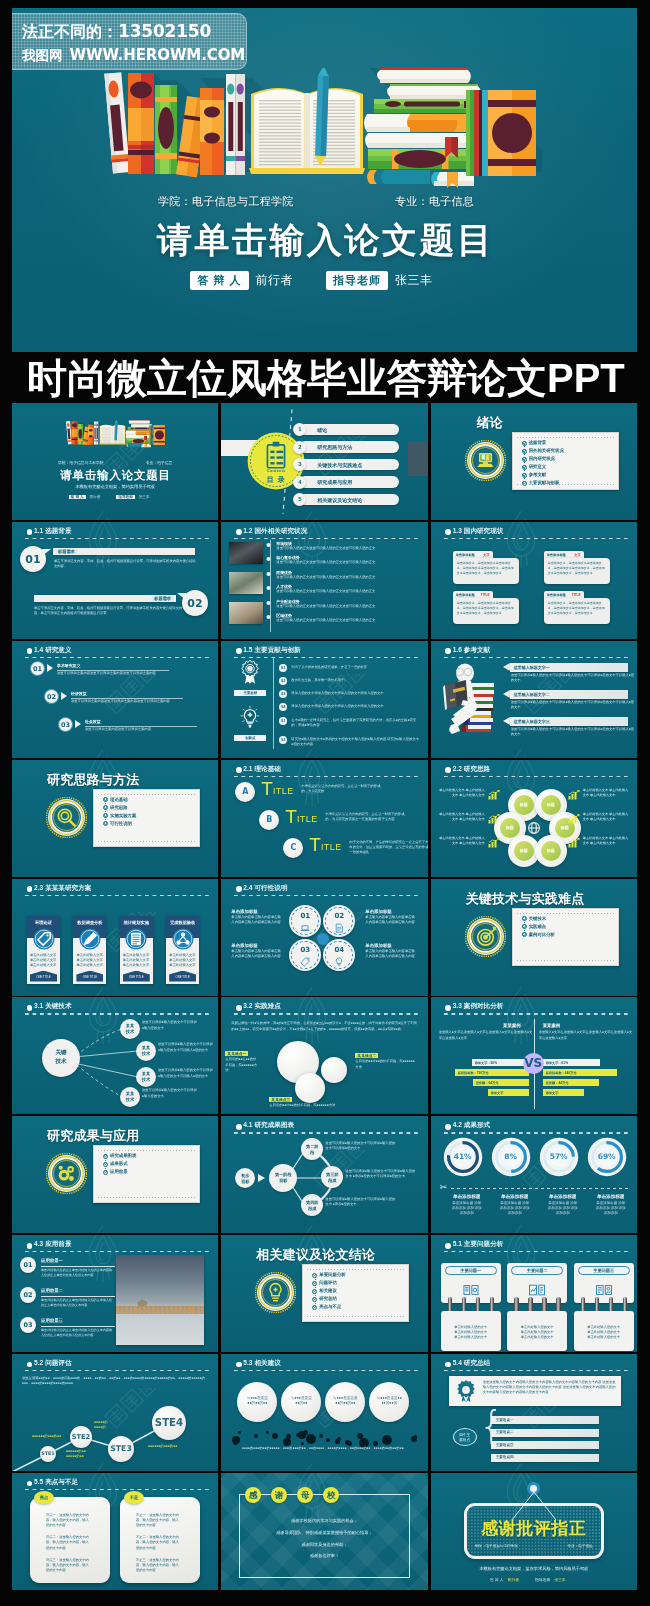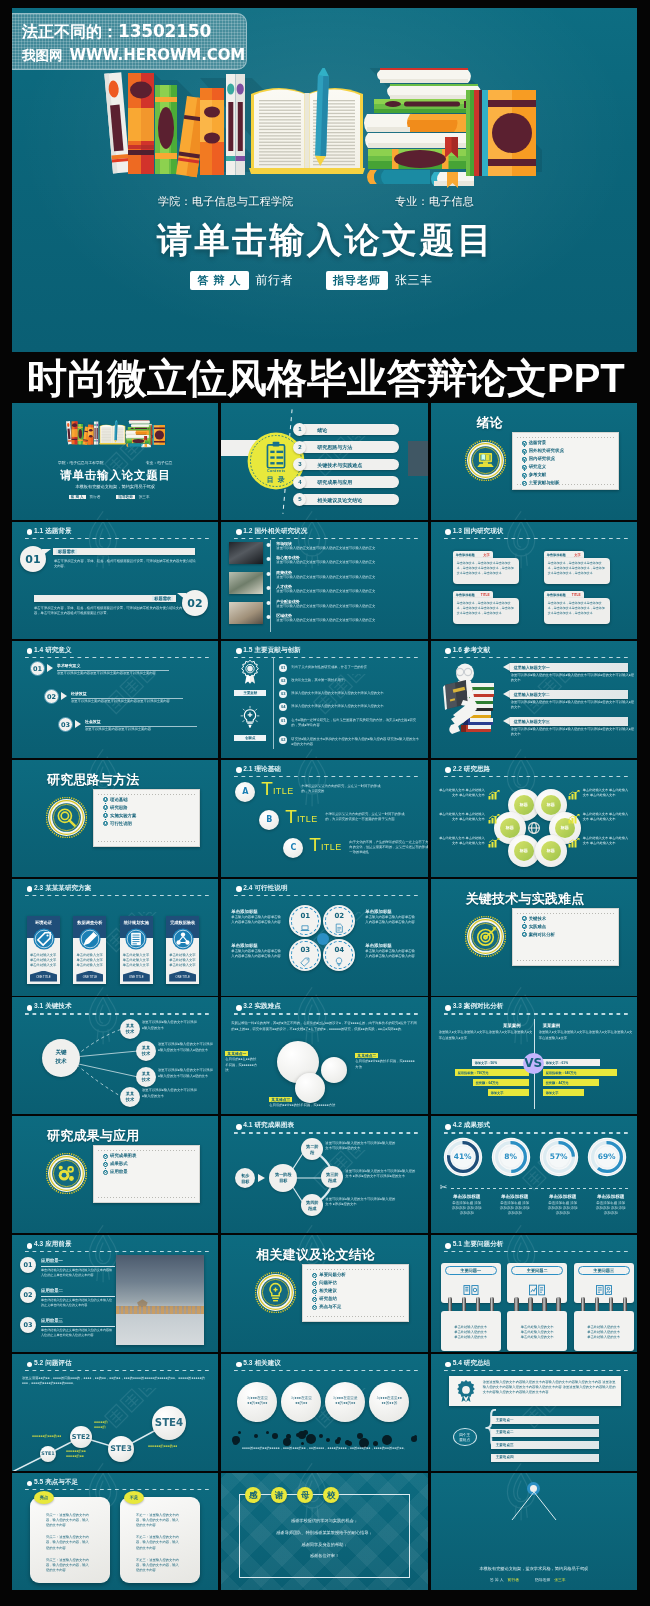--- a/index.html
+++ b/index.html
@@ -2793,20 +2793,28 @@
                   </g>
                 </g>
               </pattern>
             </defs>
             <rect width="650" height="1606" fill="url(#wmpat29)"></rect>
           </svg>
 <span class="pin"></span>
           <svg class="pinl" viewBox="0 0 60 30" width="60" height="30">
             <path d="M30 0 L8 28 M30 0 L52 28" stroke="#dbeaef" stroke-width="1" fill="none"></path>
           </svg>
+          <div class="fbox">
+            <div class="dots"></div>
+            <div class="ft">感谢批评指正</div>
+            <div class="fm">
+              <span>学院：电子信息与工程学院</span>
+              <span>专业：电子信息</span>
+            </div>
+          </div>
           <div class="fs">本模板有完整论文框架，蓝灰学术风格，简约风格易于驾驭</div>
           <div class="fa">
             <span class="k">答 辩 人</span>
             <span class="v">前行者</span>
             <span class="k">指导老师</span>
             <span class="v">张三丰</span>
           </div>
         </div>
 </div>
 </div>

